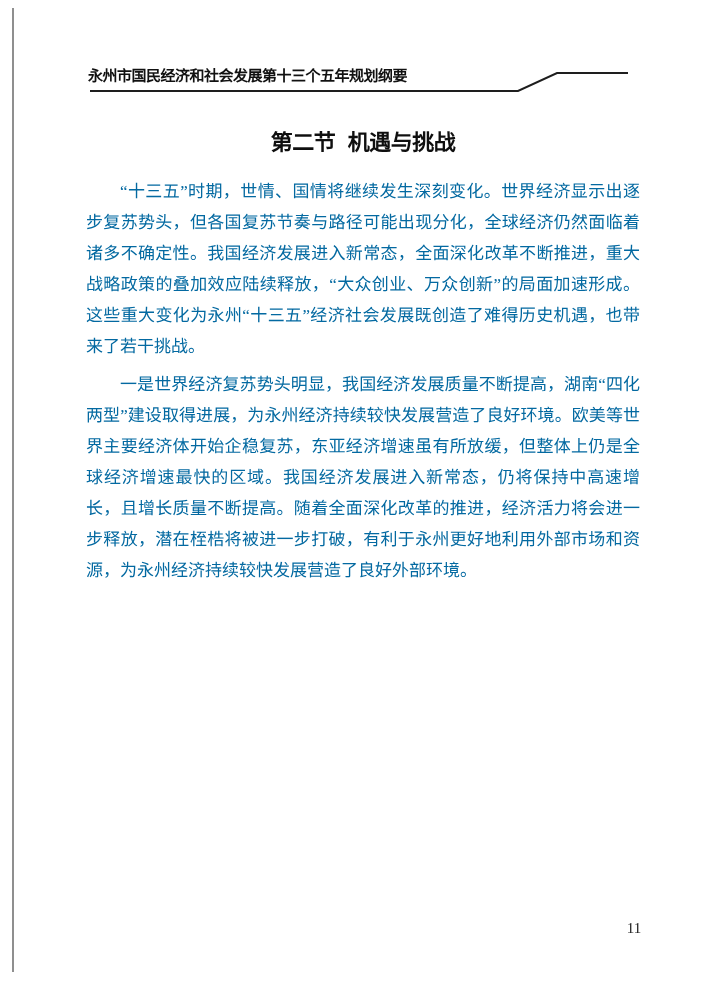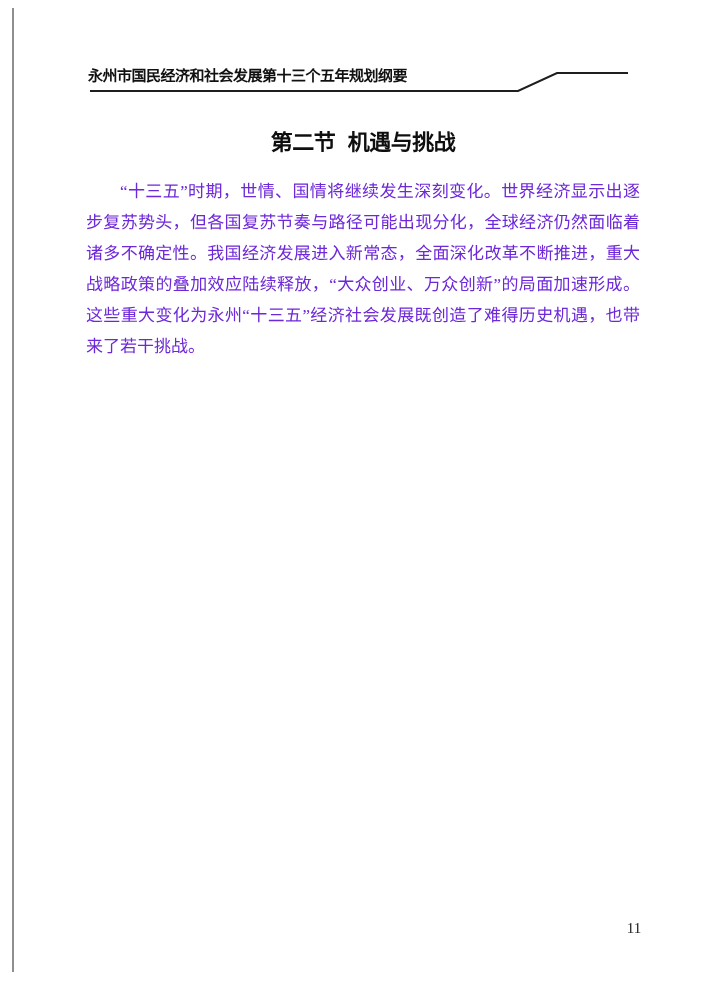--- a/index.html
+++ b/index.html
@@ -66,21 +66,21 @@
     top: 176px;
     left: 86px;
     width: 554px;
   }
   .body-text p {
     margin: 0 0 7px 0;
     font-size: 17px;
     line-height: 31px;
     text-align: justify;
     text-indent: 2em;
-    color: #6d28d9;
+    color: #0369a1;
   }
   
   .page-number {
     position: absolute;
     top: 920px;
     left: 616px;
     width: 36px;
     text-align: center;
     font-size: 15px;
     color: #222;
@@ -97,17 +97,18 @@
   <div class="running-header-title">永州市国民经济和社会发展第十三个五年规划纲要</div>
 
   <svg class="header-rule" viewBox="0 0 721 110" xmlns="http://www.w3.org/2000/svg">
     <polyline points="90,91 518,91 557,73 628,73" fill="none" stroke="#1e1e1e" stroke-width="2"></polyline>
   </svg>
 
   <div class="section-title">第二节 机遇与挑战</div>
 
   <div class="body-text">
     <p>“十三五”时期，世情、国情将继续发生深刻变化。世界经济显示出逐步复苏势头，但各国复苏节奏与路径可能出现分化，全球经济仍然面临着诸多不确定性。我国经济发展进入新常态，全面深化改革不断推进，重大战略政策的叠加效应陆续释放，“大众创业、万众创新”的局面加速形成。这些重大变化为永州“十三五”经济社会发展既创造了难得历史机遇，也带来了若干挑战。</p>
+    <p>一是世界经济复苏势头明显，我国经济发展质量不断提高，湖南“四化两型”建设取得进展，为永州经济持续较快发展营造了良好环境。欧美等世界主要经济体开始企稳复苏，东亚经济增速虽有所放缓，但整体上仍是全球经济增速最快的区域。我国经济发展进入新常态，仍将保持中高速增长，且增长质量不断提高。随着全面深化改革的推进，经济活力将会进一步释放，潜在桎梏将被进一步打破，有利于永州更好地利用外部市场和资源，为永州经济持续较快发展营造了良好外部环境。</p>
   </div>
 
   <div class="page-number">11</div>
 
 </div>
 
 </body></html>

